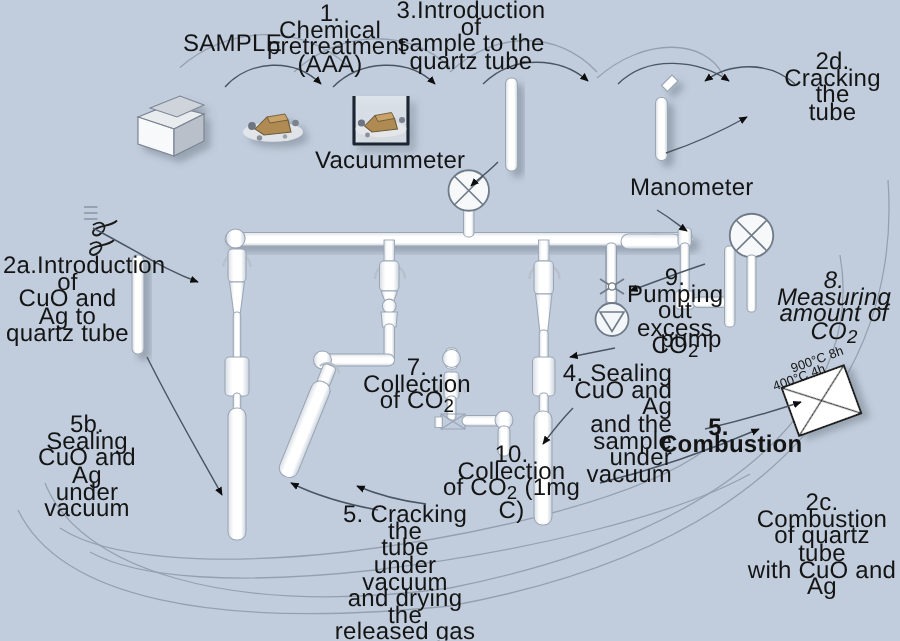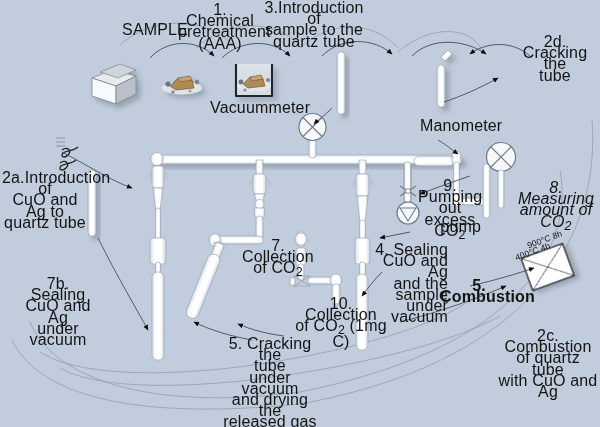--- a/index.html
+++ b/index.html
@@ -241,21 +241,21 @@
 sample to the
 quartz tube</div>
   <div class="lbl" style="left:210px;top:102px;width:84px;">Vacuummeter</div>
   <div class="lbl" style="left:420px;top:120px;width:78px;">Manometer</div>
   <div class="lbl" style="left:514px;top:36px;width:82px;">2d. Cracking the
 tube</div>
   <div class="lbl" style="left:2px;top:172px;width:86px;">2a.Introduction
 of
 CuO and Ag to
 quartz tube</div>
-  <div class="lbl" style="left:22px;top:278px;width:72px;">7b. Sealing
+  <div class="lbl" style="left:22px;top:278px;width:72px;">5b. Sealing
 CuO and Ag
 under
 vacuum</div>
 
   <div class="lbl" style="left:240px;top:240px;width:76px;"><span>7. Collection
 of CO</span><span class="sub">2</span></div>
 
   <div class="lbl" style="left:418px;top:180px;width:64px;"><span>9. Pumping
 out excess
 CO</span><span class="sub">2</span></div>

